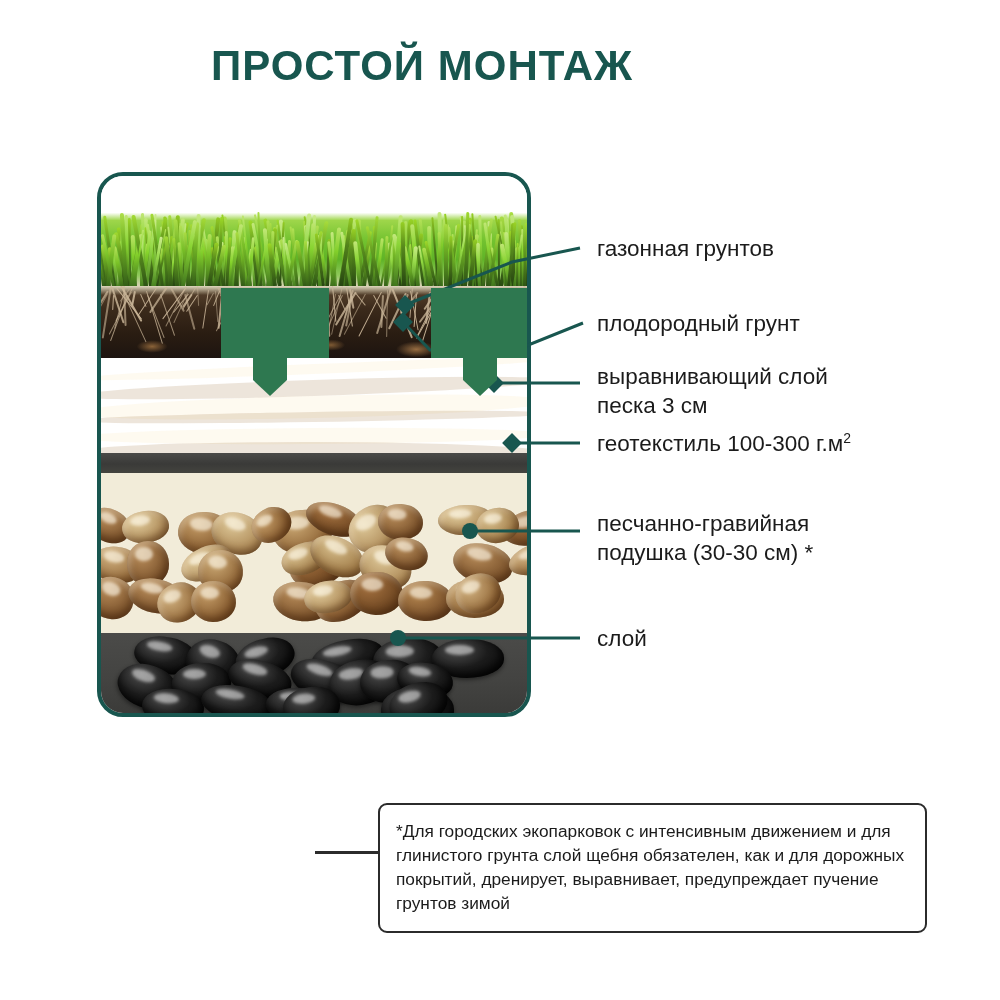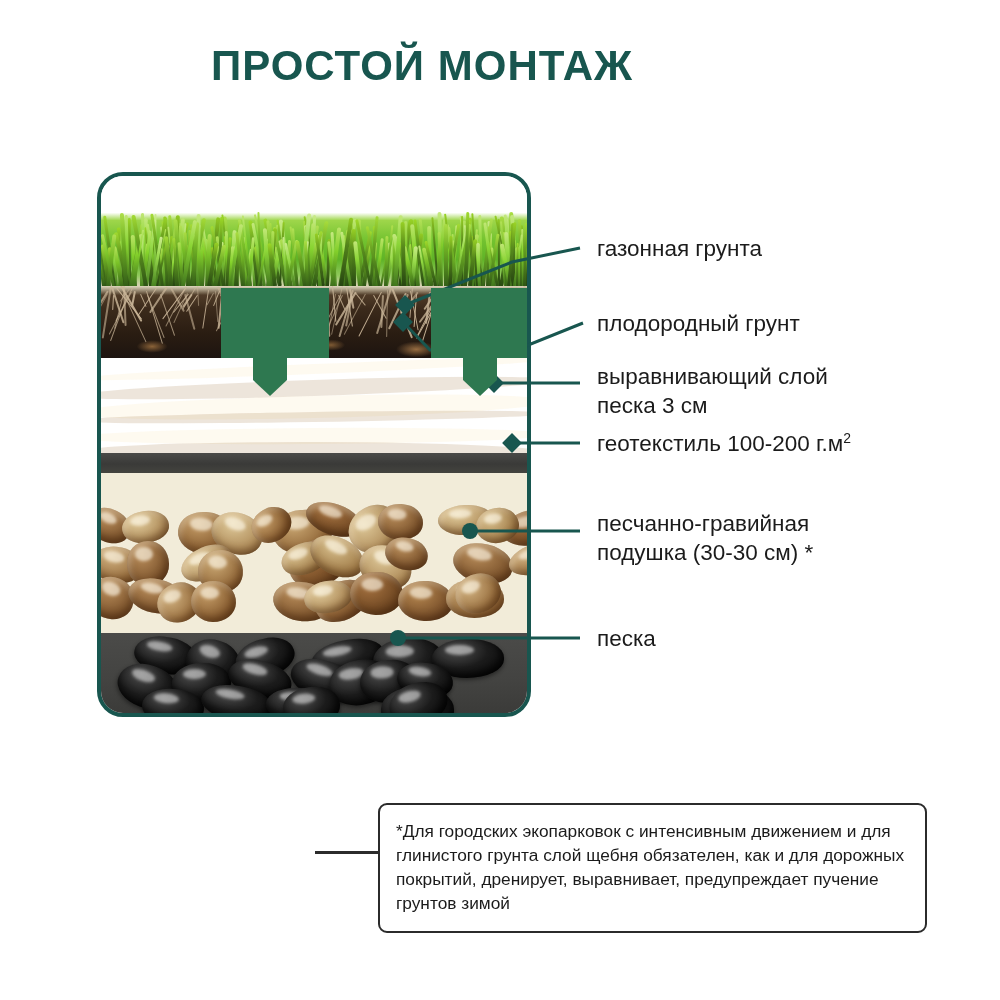--- a/index.html
+++ b/index.html
@@ -807,28 +807,28 @@
   <g fill="#18564f">
     <rect x="398" y="298" width="14" height="14" transform="rotate(45 405 305)"></rect>
     <rect x="396" y="315" width="14" height="14" transform="rotate(45 403 322)"></rect>
     <rect x="487" y="376" width="14" height="14" transform="rotate(45 494 383)"></rect>
     <rect x="505" y="436" width="14" height="14" transform="rotate(45 512 443)"></rect>
     <circle cx="470" cy="531" r="8"></circle>
     <circle cx="398" cy="638" r="8"></circle>
   </g>
 </svg>
 
-<div class="label" style="left:597px; top:234px;">газонная грунта</div>
+<div class="label" style="left:597px; top:234px;">газонная грунтов</div>
 
 <div class="label" style="left:597px; top:309px;">плодородный грунт</div>
 
 <div class="label" style="left:597px; top:362px;">выравнивающий слой
 песка 3 см</div>
 
-<div class="label" style="left:597px; top:429px;"><span>геотекстиль 100-200 г.м</span><sup>2</sup></div>
+<div class="label" style="left:597px; top:429px;"><span>геотекстиль 100-300 г.м</span><sup>2</sup></div>
 
 <div class="label" style="left:597px; top:509px;">песчанно-гравийная
 подушка (30-30 см) *</div>
 
-<div class="label" style="left:597px; top:624px;">песка</div>
+<div class="label" style="left:597px; top:624px;">слой</div>
 
 <div class="footnote-connector"></div>
 <div class="footnote-box">*Для городских экопарковок с интенсивным движением и для глинистого грунта слой щебня обязателен, как и для дорожных покрытий, дренирует, выравнивает, предупреждает пучение грунтов зимой</div>
 
 </body></html>

